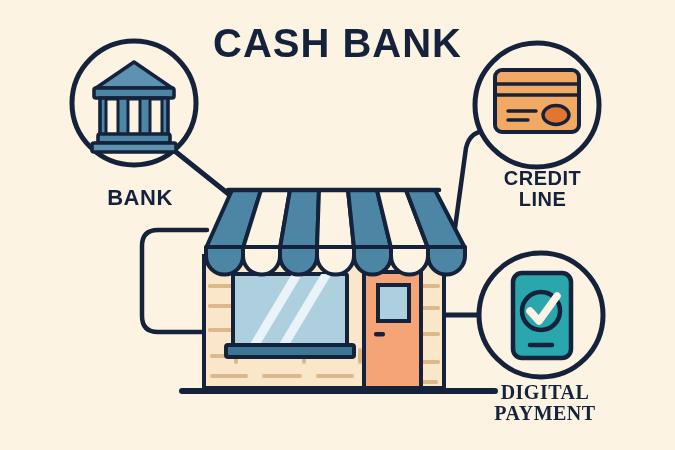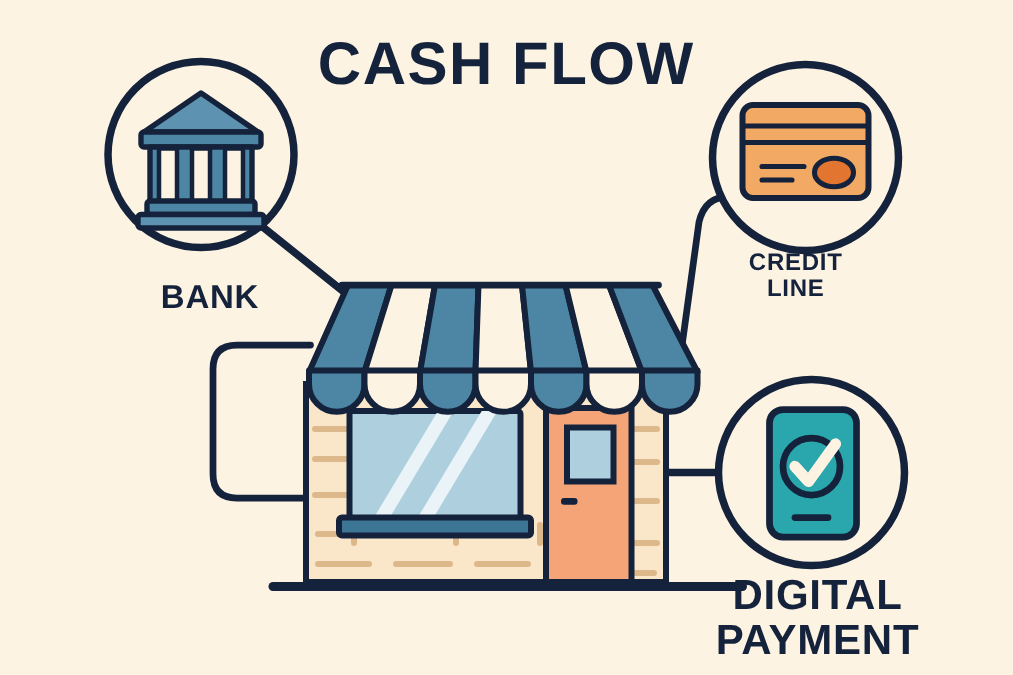--- a/index.html
+++ b/index.html
@@ -15,22 +15,22 @@
     color:#14233b;
     font-weight:700;
     letter-spacing:.5px;
     text-align:center;
     line-height:1.06;
     white-space:pre;
   }
   #title{left:0;right:0;top:22px;font-size:40px;letter-spacing:1px;}
   #subtitle{left:160px;width:360px;top:100px;font-size:31px;letter-spacing:.6px;}
   #lbl-bank{left:60px;width:160px;top:170px;font-size:22px;margin-top:16px;}
-  #lbl-credit{left:443px;width:175px;top:168px;font-size:16px;}
-  #lbl-digital{left:450px;width:190px;top:382px;font-size:28px;}
+  #lbl-credit{left:455px;width:175px;top:168px;font-size:20px;}
+  #lbl-digital{left:450px;width:190px;top:382px;font-size:20px;font-family:Liberation Serif, serif;}
 </style>
 </head>
 <body style="background: rgb(253, 243, 227);">
 
 <div id="stage">
 
   <svg id="art" viewBox="0 0 675 450" width="675" height="450">
 
     <defs>
       <clipPath id="clipWall">
@@ -160,21 +160,21 @@
       <circle cx="541" cy="315" r="62" fill="#fdf3e3" stroke="#14233b" stroke-width="5"></circle>
       <g>
         <rect x="513" y="273" width="58" height="85" rx="9" fill="#2aa6ad" stroke="#14233b" stroke-width="4.5"></rect>
         <circle cx="541" cy="311" r="19" fill="none" stroke="#14233b" stroke-width="4.5"></circle>
         <path d="M 530 311 L 539 321 L 557 296" fill="none" stroke="#fdf3e3" stroke-width="7.5" stroke-linecap="round" stroke-linejoin="round"></path>
         <line x1="530" y1="345" x2="552" y2="345" stroke="#14233b" stroke-width="4.5" stroke-linecap="round"></line>
       </g>
     </g>
   </svg>
 
-  <div class="lbl" id="title">CASH FLOW</div>
+  <div class="lbl" id="title">CASH BANK</div>
 
 
   <div class="lbl" id="lbl-bank">BANK</div>
 
   <div class="lbl" id="lbl-credit">CREDIT
 LINE</div>
 
   <div class="lbl" id="lbl-digital">DIGITAL
 PAYMENT</div>
 

